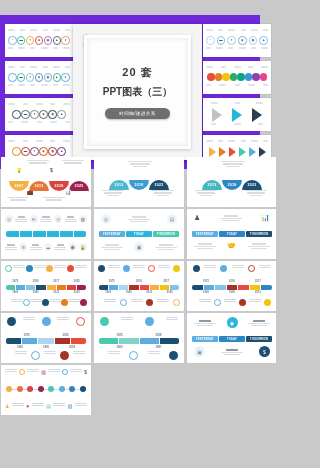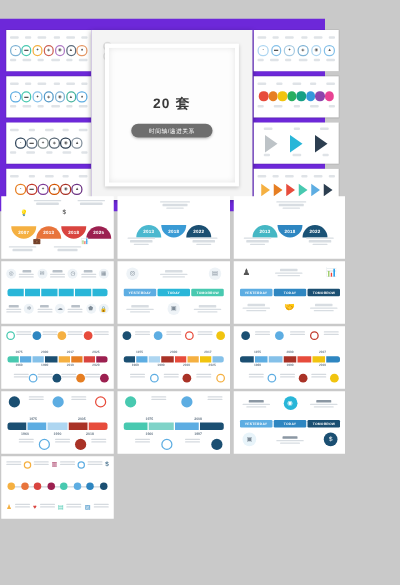--- a/index.html
+++ b/index.html
@@ -236,20 +236,21 @@
     </div>
 
     <div class="cover">
       <svg class="deco-hook" viewBox="0 0 16 18">
         <circle cx="4" cy="4" r="3" fill="none" stroke="#cfcfcf" stroke-width="1.2"></circle>
         <circle cx="4" cy="12" r="3" fill="none" stroke="#cfcfcf" stroke-width="1.2"></circle>
         <path d="M4 4 H13" stroke="#cfcfcf" stroke-width="1.2" fill="none"></path>
       </svg>
       <div class="cover-inner">
         <div class="cover-title1">20 套</div>
+        <div class="cover-title3">PPT图表（三）</div>
         <div class="cover-btn">时间轴/递进关系</div>
       </div>
     </div>
 
     <div class="hero-col hero-right">
 
       <div class="hero-thumb">
         <div class="minibars" style="top:5px;">
             <span class="mb"></span>
             <span class="mb sm"></span>

